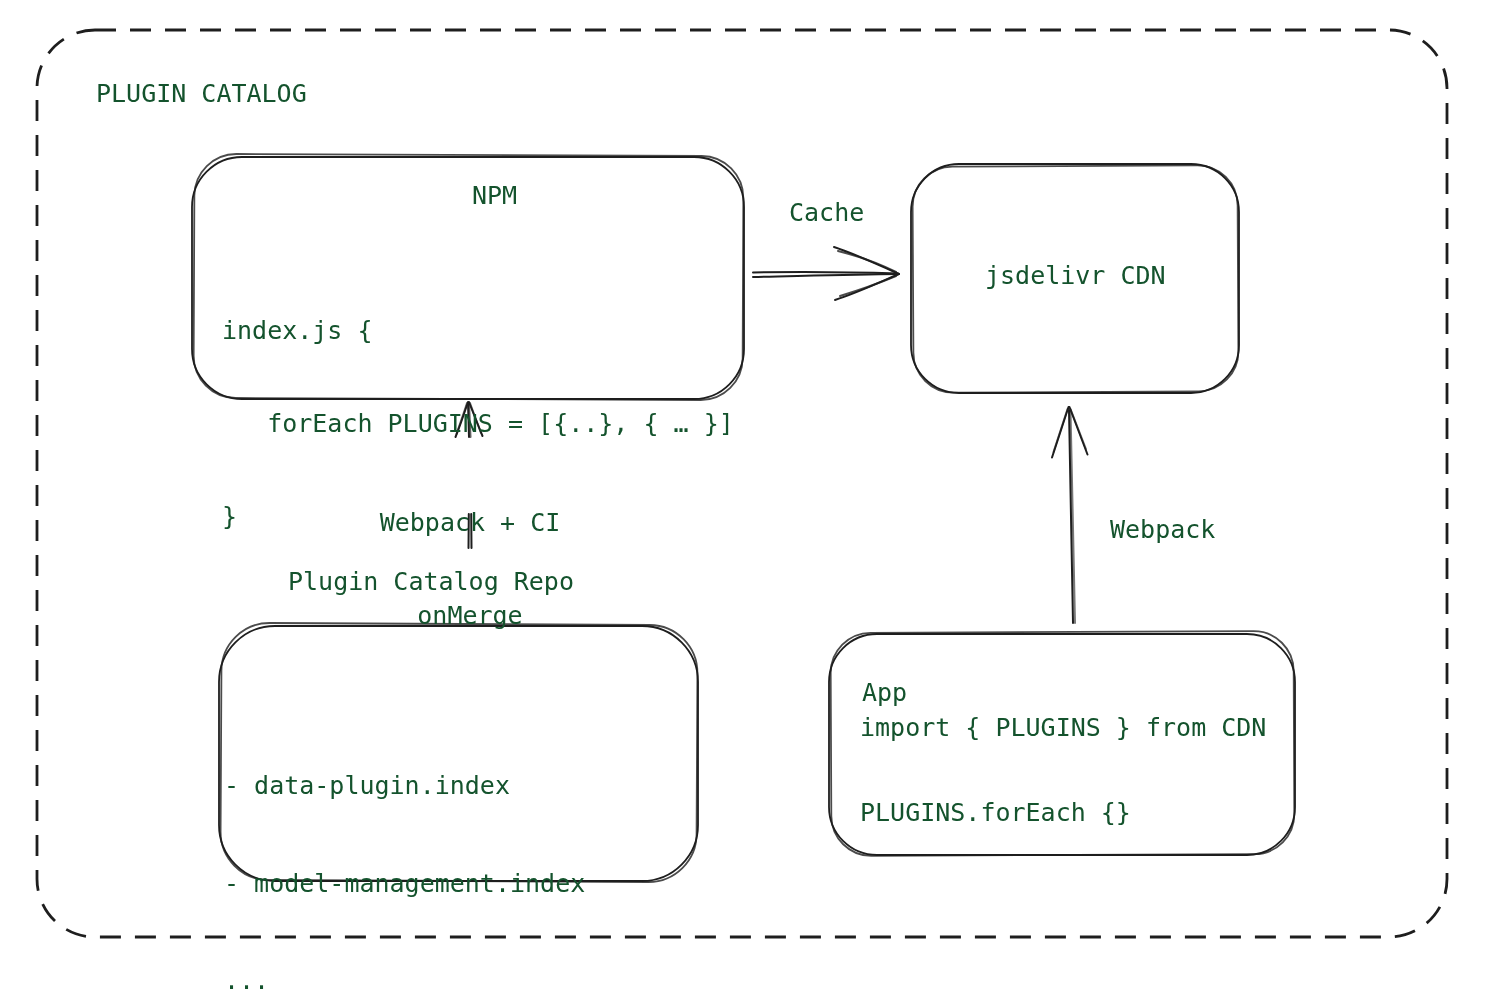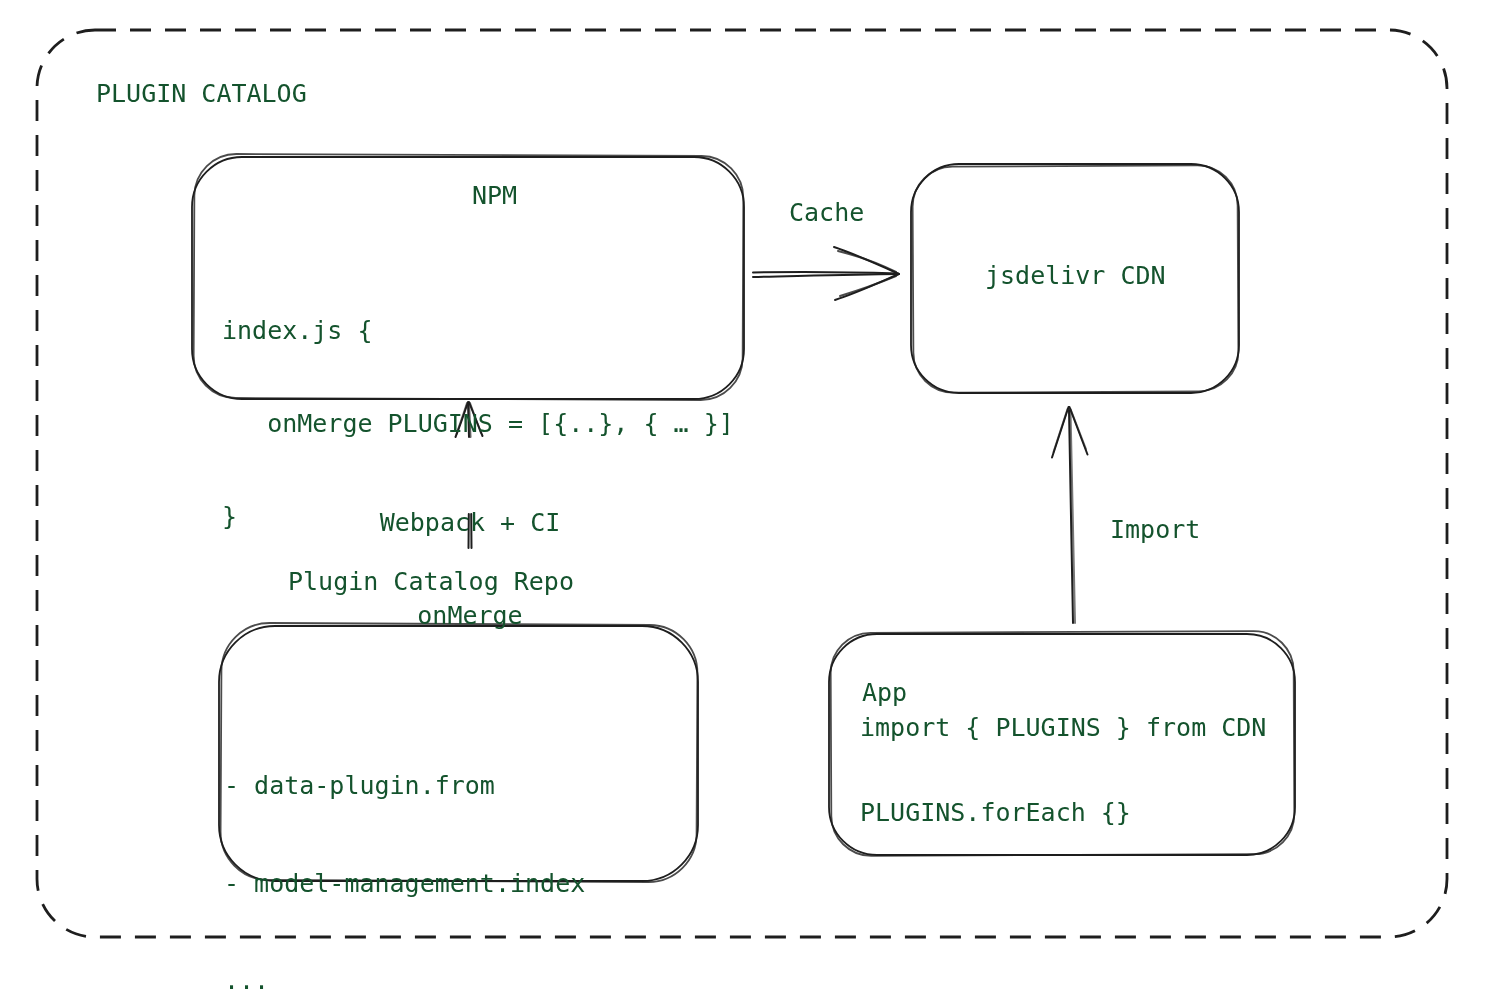--- a/index.html
+++ b/index.html
@@ -113,42 +113,42 @@
       <path d="M1070.5 409 C1076 423 1081 436 1086 449" opacity="0.5"></path>
     </g>
   </svg>
 
   <div class="t" style="left:96px; top:78px;">PLUGIN CATALOG</div>
 
   <div class="t" style="left:432px; top:180px;margin-left:40px;">NPM</div>
 
   <div class="t codeblock" style="left:222px; top:253px;">
     <div>index.js {</div>
-    <div>   onMerge PLUGINS = [{..}, { … }]</div>
+    <div>   forEach PLUGINS = [{..}, { … }]</div>
     <div>}</div>
   </div>
 
   <div class="t" style="left:789px; top:197px;">Cache</div>
 
   <div class="t" style="left:985px; top:260px;">jsdelivr CDN</div>
 
   <div class="t" style="left:288px; top:566px;">Plugin Catalog Repo</div>
 
   <div class="t center" style="left:350px; top:445px; width:240px;">
     <div>Webpack + CI</div>
     <div>onMerge</div>
   </div>
 
   <div class="t codeblock repo-list" style="left:224px; top:705px;">
-    <div>- data-plugin.from</div>
+    <div>- data-plugin.index</div>
     <div>- model-management.index</div>
     <div>...</div>
   </div>
 
-  <div class="t" style="left:1110px; top:514px;">Import</div>
+  <div class="t" style="left:1110px; top:514px;">Webpack</div>
 
   <div class="t" style="left:862px; top:677px;">App</div>
 
   <div class="t" style="left:860px; top:712px;">import { PLUGINS } from CDN</div>
 
   <div class="t" style="left:860px; top:797px;">PLUGINS.forEach {}</div>
 
 </div>
 
 </body></html>

